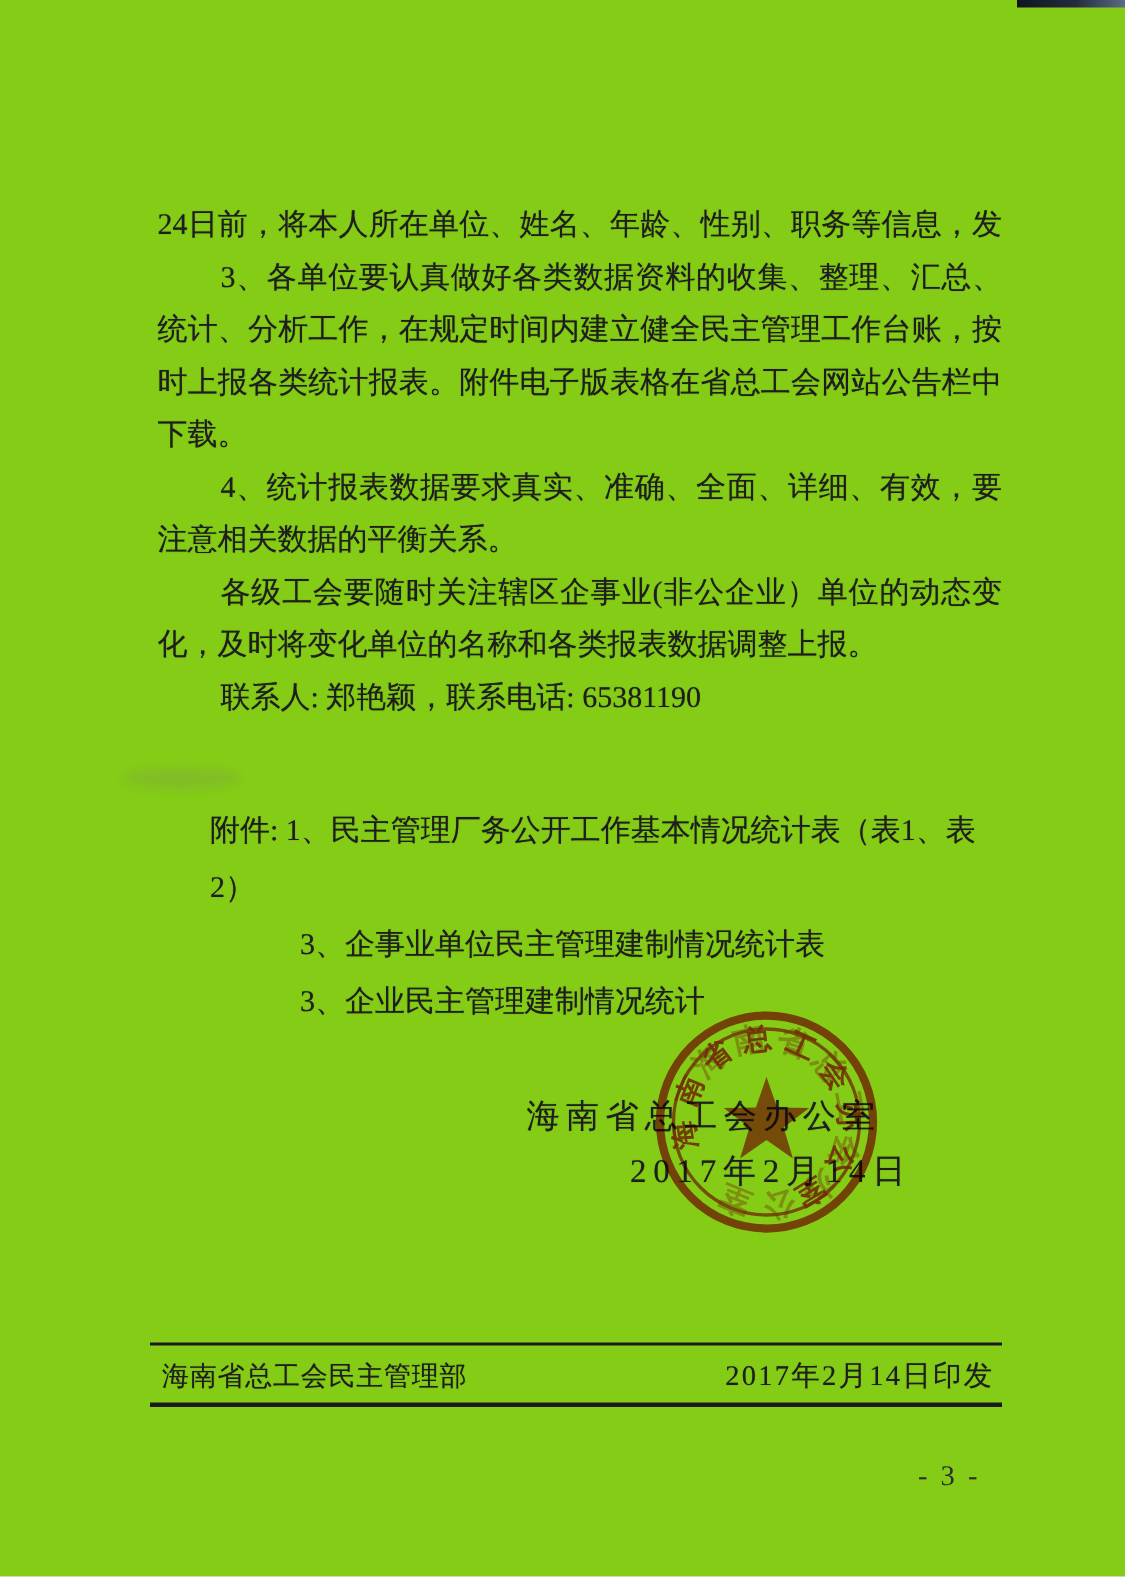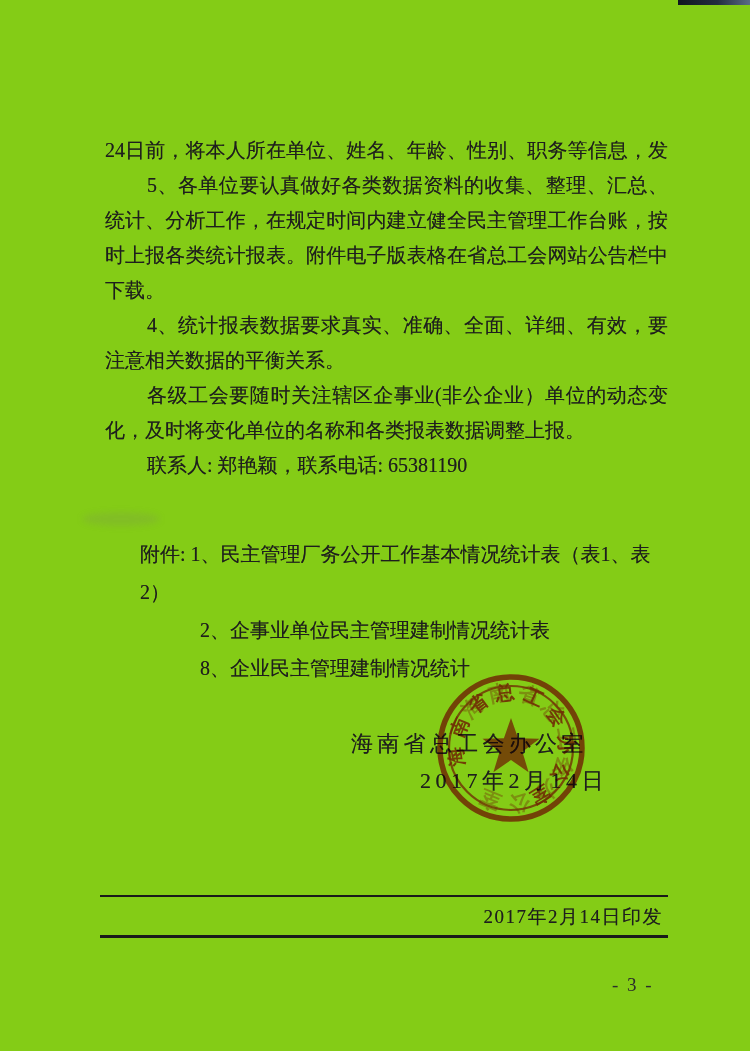--- a/index.html
+++ b/index.html
@@ -69,34 +69,34 @@
 </style>
 </head>
 <body>
 
 <div class="page">
 
   <div class="scan-strip"></div>
 
   <div class="doc">
     <div class="ln jst">24日前，将本人所在单位、姓名、年龄、性别、职务等信息，发</div>
-    <div class="ln jst ind">5、各单位要认真做好各类数据资料的收集、整理、汇总、</div>
+    <div class="ln jst ind">3、各单位要认真做好各类数据资料的收集、整理、汇总、</div>
     <div class="ln jst">统计、分析工作，在规定时间内建立健全民主管理工作台账，按</div>
     <div class="ln jst">时上报各类统计报表。附件电子版表格在省总工会网站公告栏中</div>
     <div class="ln">下载。</div>
     <div class="ln jst ind">4、统计报表数据要求真实、准确、全面、详细、有效，要</div>
     <div class="ln">注意相关数据的平衡关系。</div>
     <div class="ln jst ind">各级工会要随时关注辖区企事业(非公企业）单位的动态变</div>
     <div class="ln">化，及时将变化单位的名称和各类报表数据调整上报。</div>
     <div class="ln ind">联系人: 郑艳颖，联系电话: 65381190</div>
 
     <div class="att">
       <div class="ln lab">附件: 1、民主管理厂务公开工作基本情况统计表（表1、表2）</div>
-      <div class="ln itm">2、企事业单位民主管理建制情况统计表</div>
-      <div class="ln itm">8、企业民主管理建制情况统计</div>
+      <div class="ln itm">3、企事业单位民主管理建制情况统计表</div>
+      <div class="ln itm">3、企业民主管理建制情况统计</div>
     </div>
   </div>
 
   <div class="sig-org">海南省总工会办公室</div>
   <div class="sig-date">2017年2月14日</div>
 
   <svg class="seal" viewBox="0 0 170 170">
     <circle cx="85" cy="85" r="71" fill="none" stroke="#d5281e" stroke-width="5.5" opacity=".88"></circle>
     <circle cx="85" cy="85" r="62" fill="none" stroke="#d5281e" stroke-width="2.2" opacity=".8"></circle>
     <polygon opacity=".82" fill="#d5281e" points="85,55 92.1,75.3 113.5,75.7 96.4,88.7 102.6,109.3 85,97 67.4,109.3 73.6,88.7 56.5,75.7 77.9,75.3"></polygon>
@@ -111,18 +111,19 @@
     <g transform="rotate(80 85 85)" opacity=".38">
       <text font-size="21" textLength="230" lengthAdjust="spacing">
         <textPath href="#ringPath">海南省总工会办公室</textPath>
       </text>
     </g>
   </svg>
 
   <div class="smudge"></div>
 
   <div class="rule rule-top"></div>
+  <div class="footer-left">海南省总工会民主管理部</div>
   <div class="footer-right">2017年2月14日印发</div>
   <div class="rule rule-bottom"></div>
 
   <div class="page-number">- 3 -</div>
 
 </div>
 
 </body></html>

